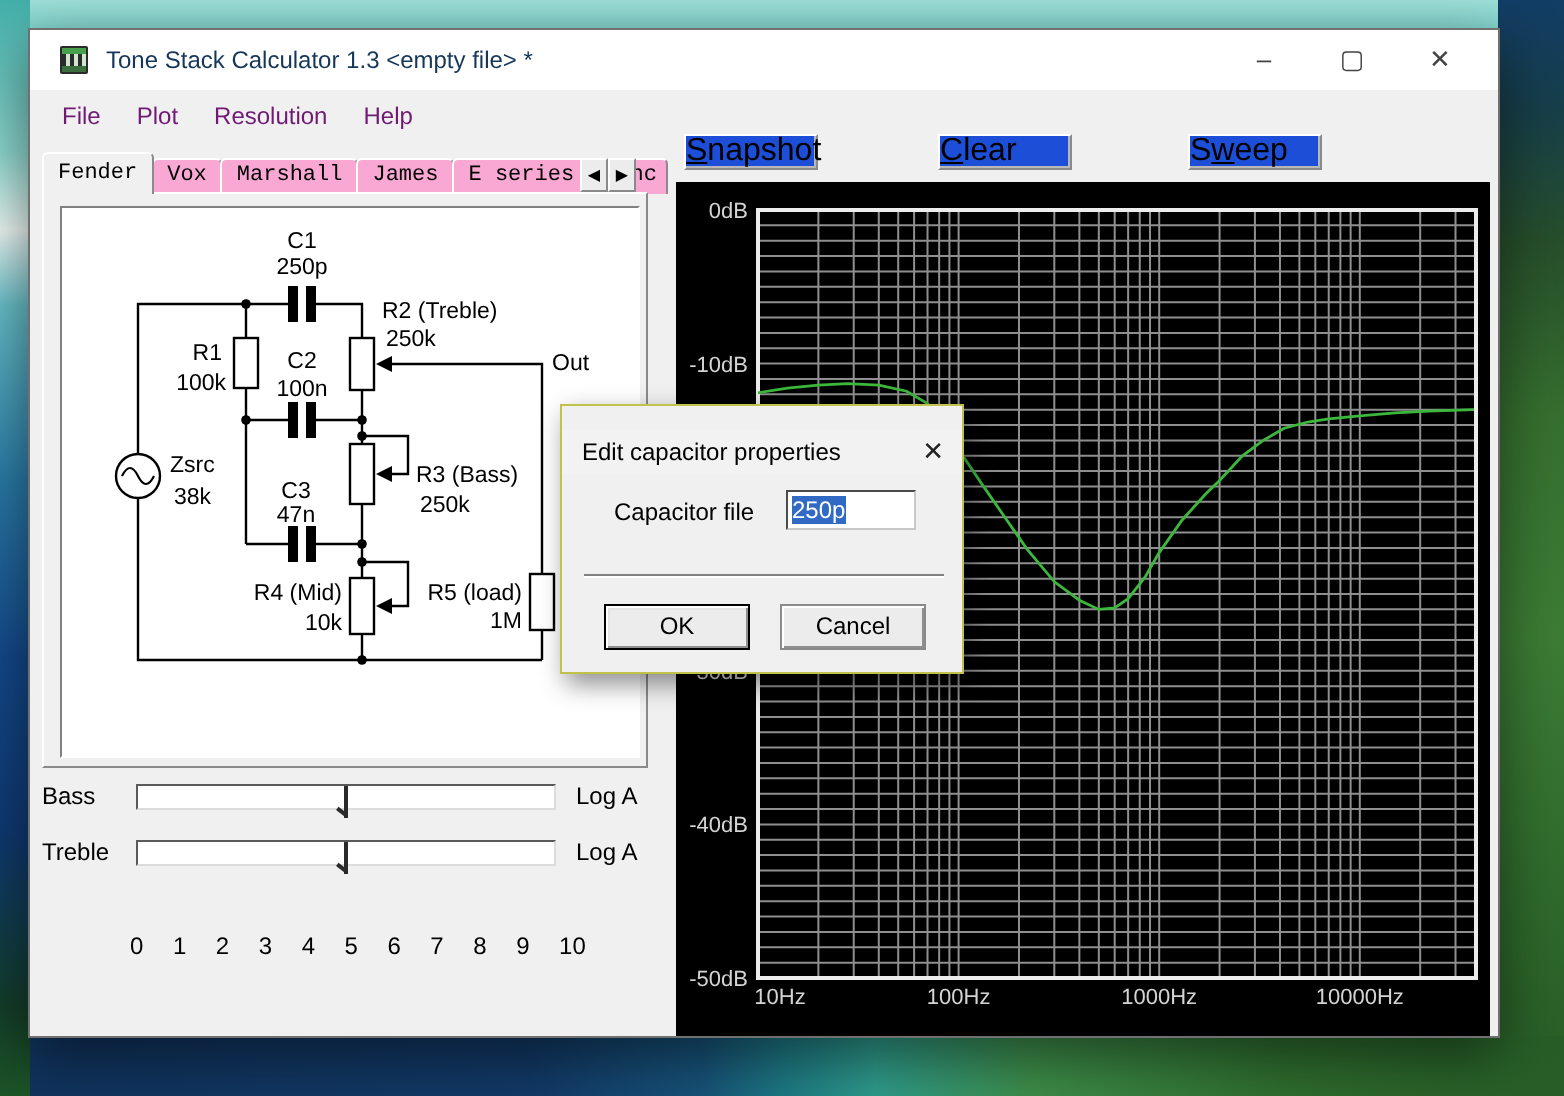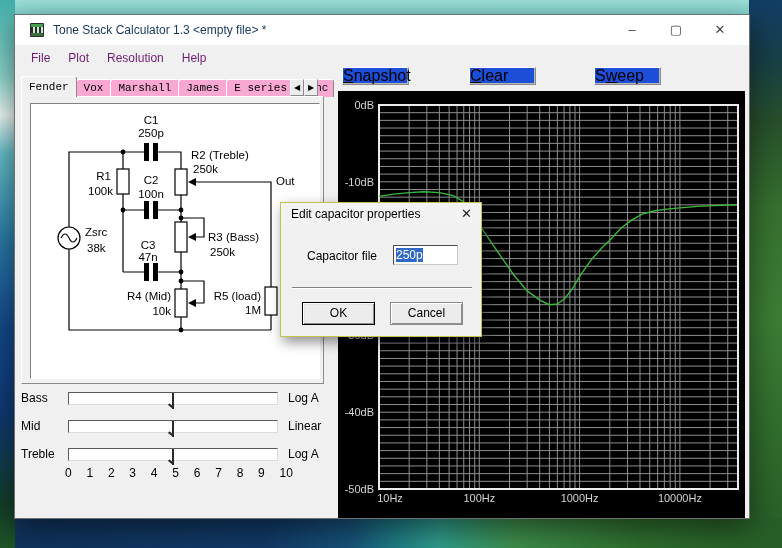--- a/index.html
+++ b/index.html
@@ -63,21 +63,21 @@
   .gbtn { position:absolute; top:52px; width:67px; height:18px; font-size:16px; color:#000; text-align:left; line-height:16px;
     background:#1d4ed8; border:1px solid #8a8a8a; border-top-color:#fff; border-left-color:#fff;
     box-shadow:inset -1px -1px 0 #b8b8b8; }
   .graph-panel { position:absolute; left:323px; top:76px; width:407px; height:427px; background:#000; }
   .graph-panel svg { display:block; }
   .graph-panel text { font-family:"Liberation Sans",sans-serif; font-size:11px; fill:#d4d4d4; }
 
   
   .dialog { position:absolute; left:265px; top:187px; width:202px; height:135px; background:#f0f0f0;
     border:1px solid #c2c24a; box-shadow:3px 5px 12px rgba(0,0,0,.45); z-index:20; }
-  .dlg-title { position:absolute; left:0; top:0; width:100%; height:22px; background:#f2f2f2; }
+  .dlg-title { position:absolute; left:0; top:12px; width:100%; height:22px; background:#f2f2f2; }
   .dlg-title-text { position:absolute; left:10px; top:0; line-height:22px; font-size:12px; color:#000; }
   .dlg-close { position:absolute; right:9px; top:0; line-height:22px; font-size:13px; color:#222; }
   .dlg-label { position:absolute; left:26px; top:46px; font-size:12px; color:#000; }
   .dlg-field { position:absolute; left:112px; top:42px; width:65px; height:20px; background:#fff;
     border:1px solid; border-color:#4a4a4a #c8c8c8 #c8c8c8 #4a4a4a; font-size:12px; line-height:18px; padding-left:2px; }
   .dlg-field .sel { background:#316AC5; color:#fff; }
   .dlg-sep { position:absolute; left:11px; top:84px; width:180px; height:2px; border-top:1px solid #808080; border-bottom:1px solid #fff; }
   .btn3d { position:absolute; top:99px; width:73px; height:23px; background:#ececec; text-align:center;
     line-height:21px; font-size:12px; color:#000; border:1px solid #8a8a8a;
     box-shadow:inset 1px 1px 0 #fff, inset -1px -1px 0 #8f8f8f; }
@@ -218,30 +218,20 @@
   <div class="slider-panel">
       <div class="slider-row">
         <span class="slider-label">Bass</span>
         <div class="groove">
           <div class="thumb" style="left: calc(50% - 5px);">
             <div class="t-line"></div>
             <div class="t-foot"></div>
           </div>
         </div>
         <span class="taper">Log A</span>
-      </div>
-      <div class="slider-row">
-        <span class="slider-label">Mid</span>
-        <div class="groove">
-          <div class="thumb" style="left: calc(50% - 5px);">
-            <div class="t-line"></div>
-            <div class="t-foot"></div>
-          </div>
-        </div>
-        <span class="taper">Linear</span>
       </div>
       <div class="slider-row">
         <span class="slider-label">Treble</span>
         <div class="groove">
           <div class="thumb" style="left: calc(50% - 5px);">
             <div class="t-line"></div>
             <div class="t-foot"></div>
           </div>
         </div>
         <span class="taper">Log A</span>

